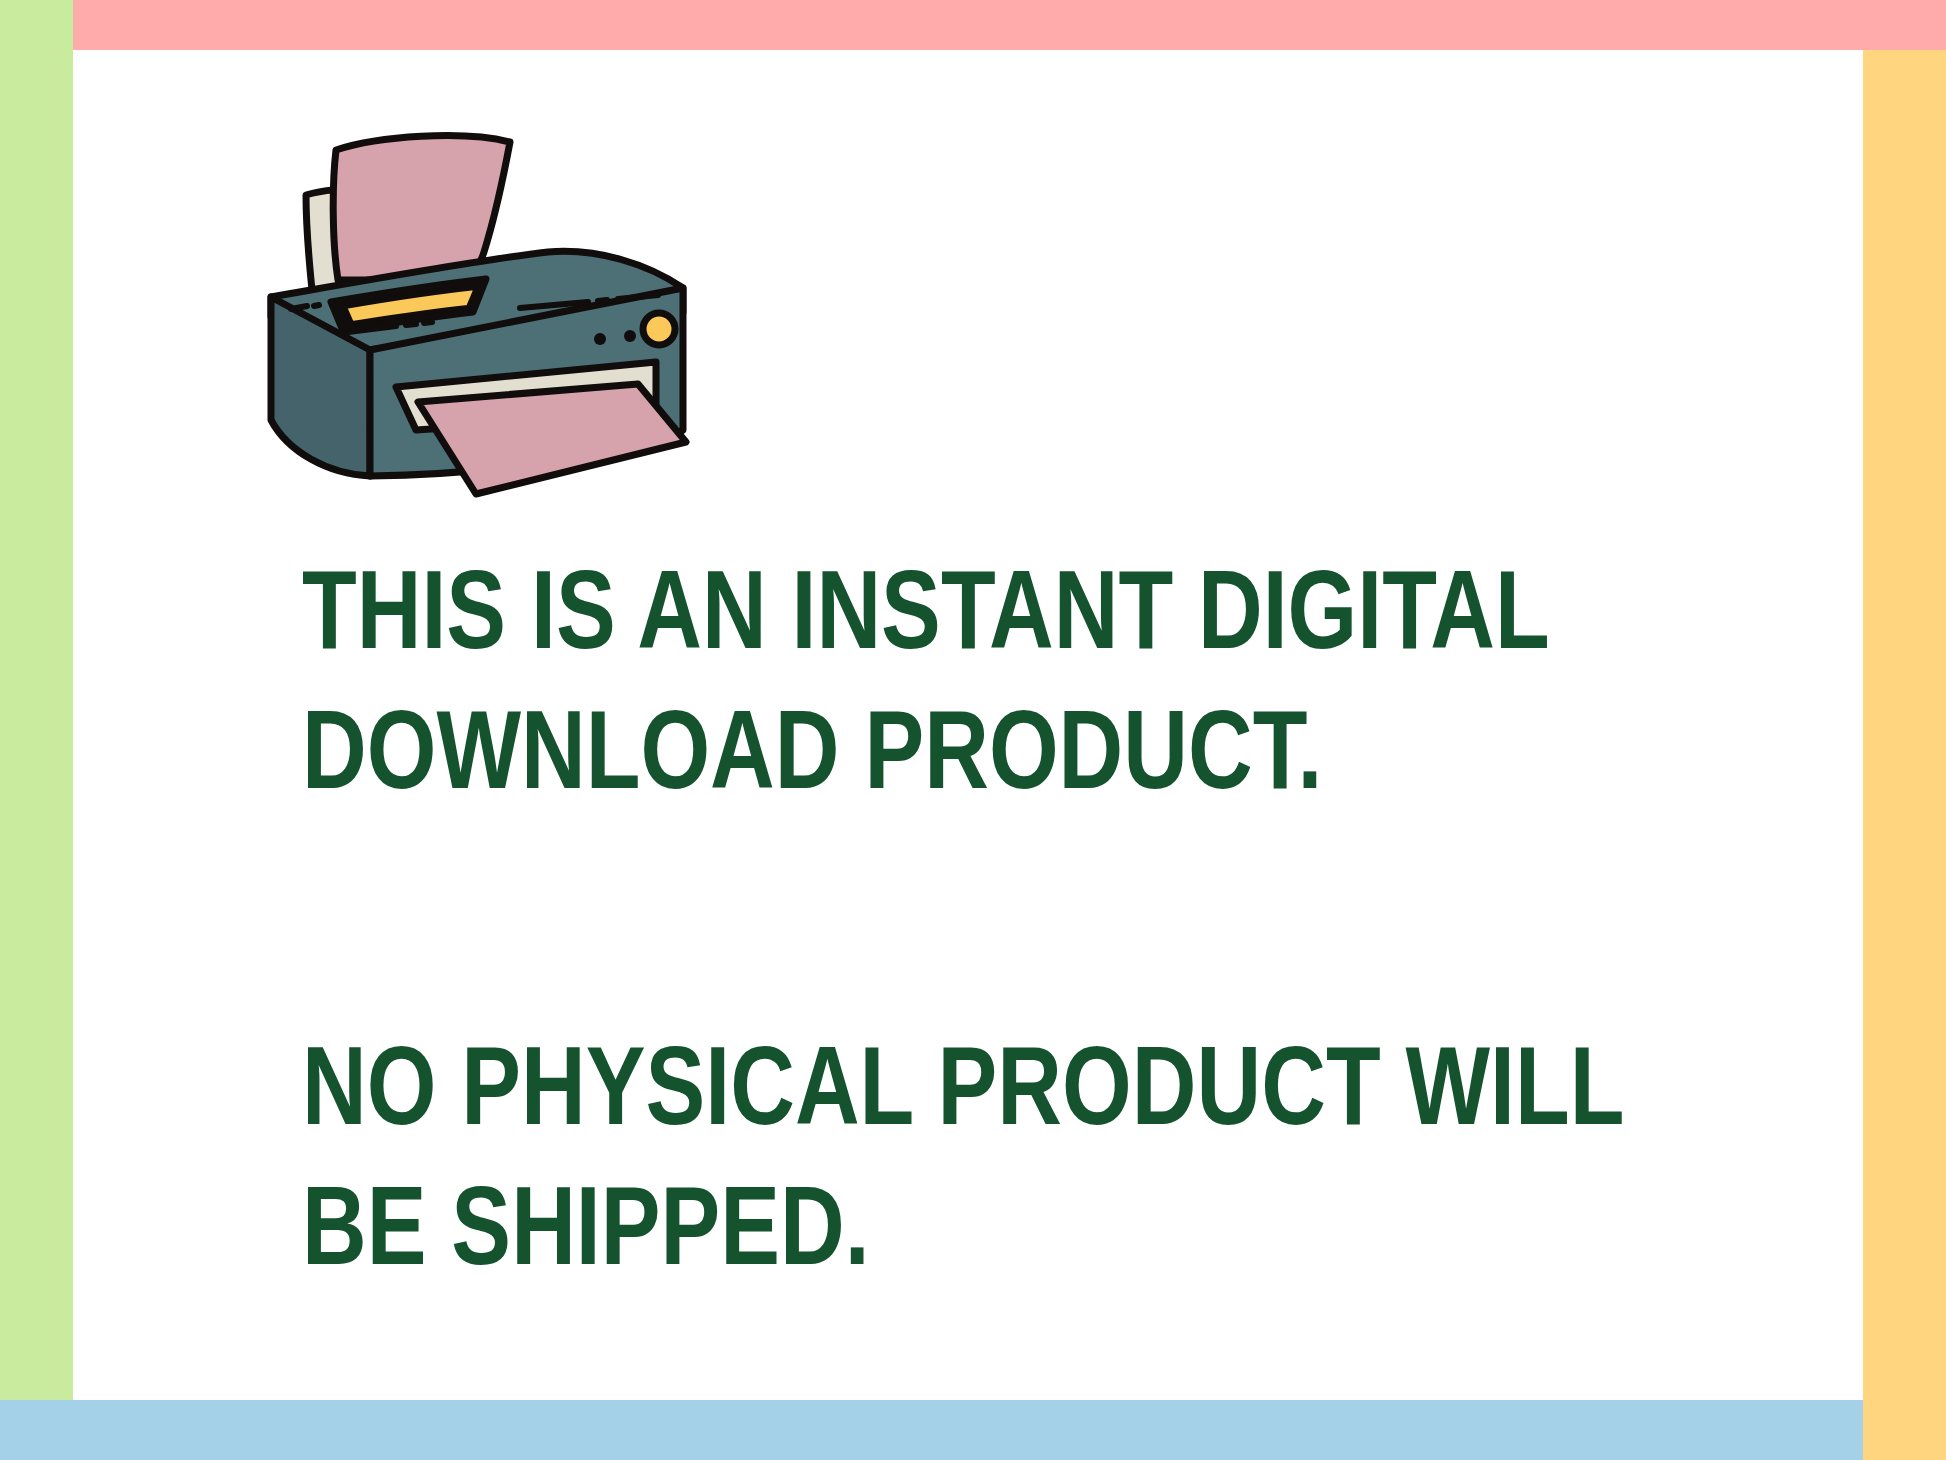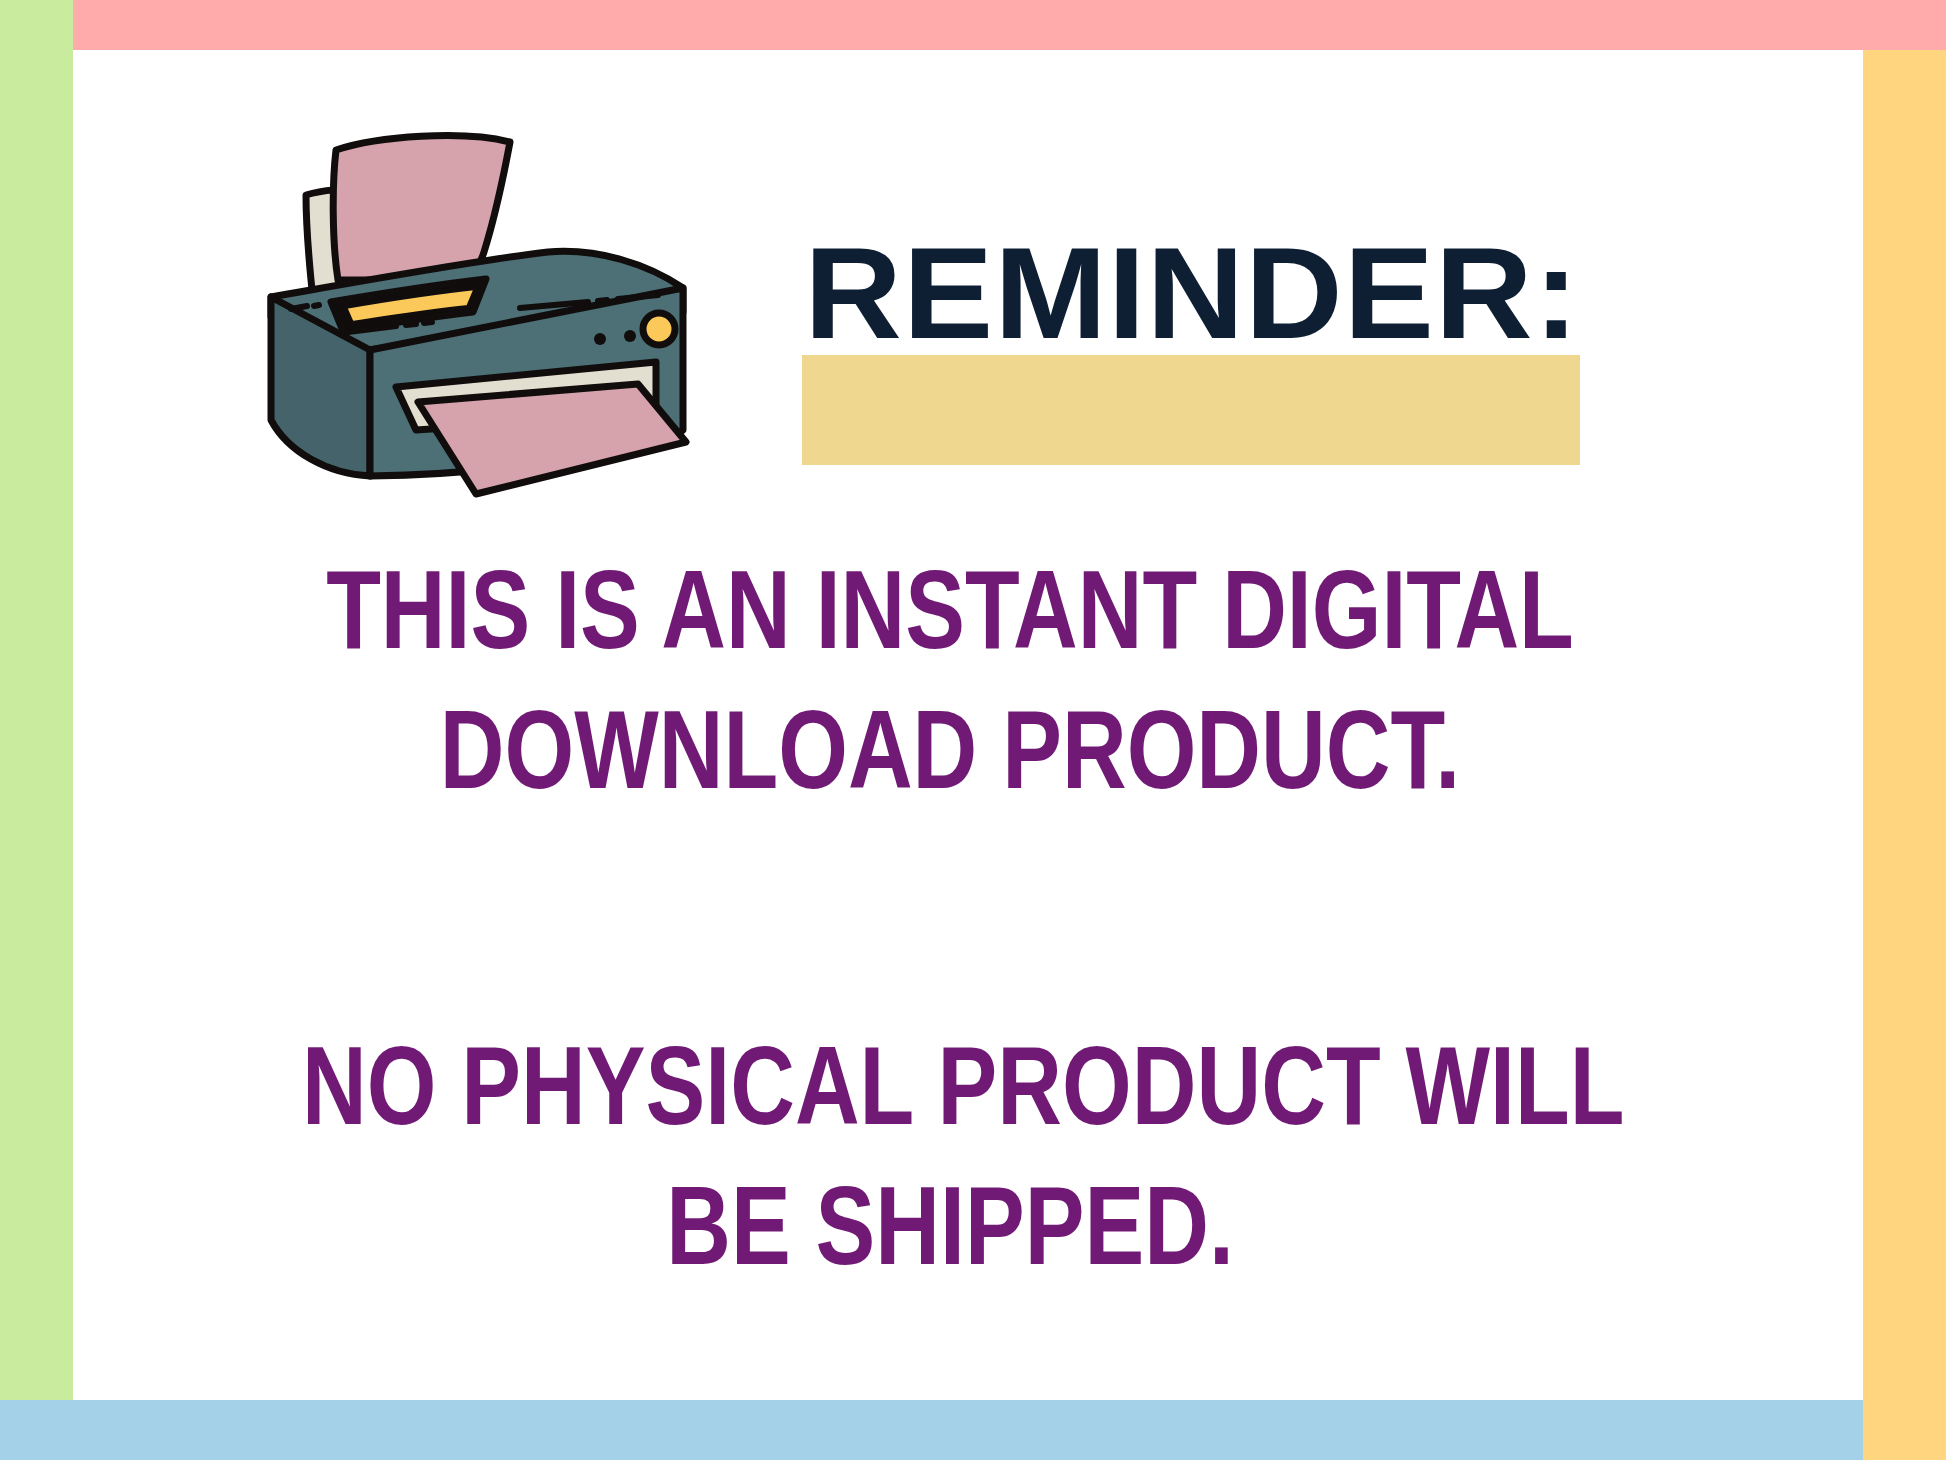--- a/index.html
+++ b/index.html
@@ -95,22 +95,22 @@
     transform: scaleX(1.04);
     transform-origin: center top;
   }
 
   
   #body-copy {
     position: absolute;
     left: 140px;
     top: 540px;
     width: 1620px;
-    text-align: center;
-    color: #701a75;
+    text-align: left;
+    color: #14532d;
     font-family: "Liberation Sans Narrow", "Liberation Sans", sans-serif;
     font-weight: bold;
     font-size: 112px;
     line-height: 140px;
     letter-spacing: 0px;
   }
   .copy-line {
     display: block;
     white-space: nowrap;
     transform: scaleX(0.80);
@@ -174,24 +174,20 @@
         <g fill="none" stroke="#100d0c" stroke-width="6" stroke-linecap="round">
           <path d="M122 244 l 0 24"></path>
           <path d="M122 280 l 0 22"></path>
           <path d="M122 314 l 0 4"></path>
           <path d="M122 330 l 0 26"></path>
         </g>
       </g>
     </svg>
   </div>
 
-  <div id="headline-block">
-    <div id="headline-highlight"></div>
-    <div id="headline-text">REMINDER:</div>
-  </div>
 
   <div id="body-copy">
     <span class="copy-line">THIS IS AN INSTANT DIGITAL</span>
     <span class="copy-line">DOWNLOAD PRODUCT.</span>
     <span class="copy-gap"></span>
     <span class="copy-line">NO PHYSICAL PRODUCT WILL</span>
     <span class="copy-line">BE SHIPPED.</span>
   </div>
 
 </div>

